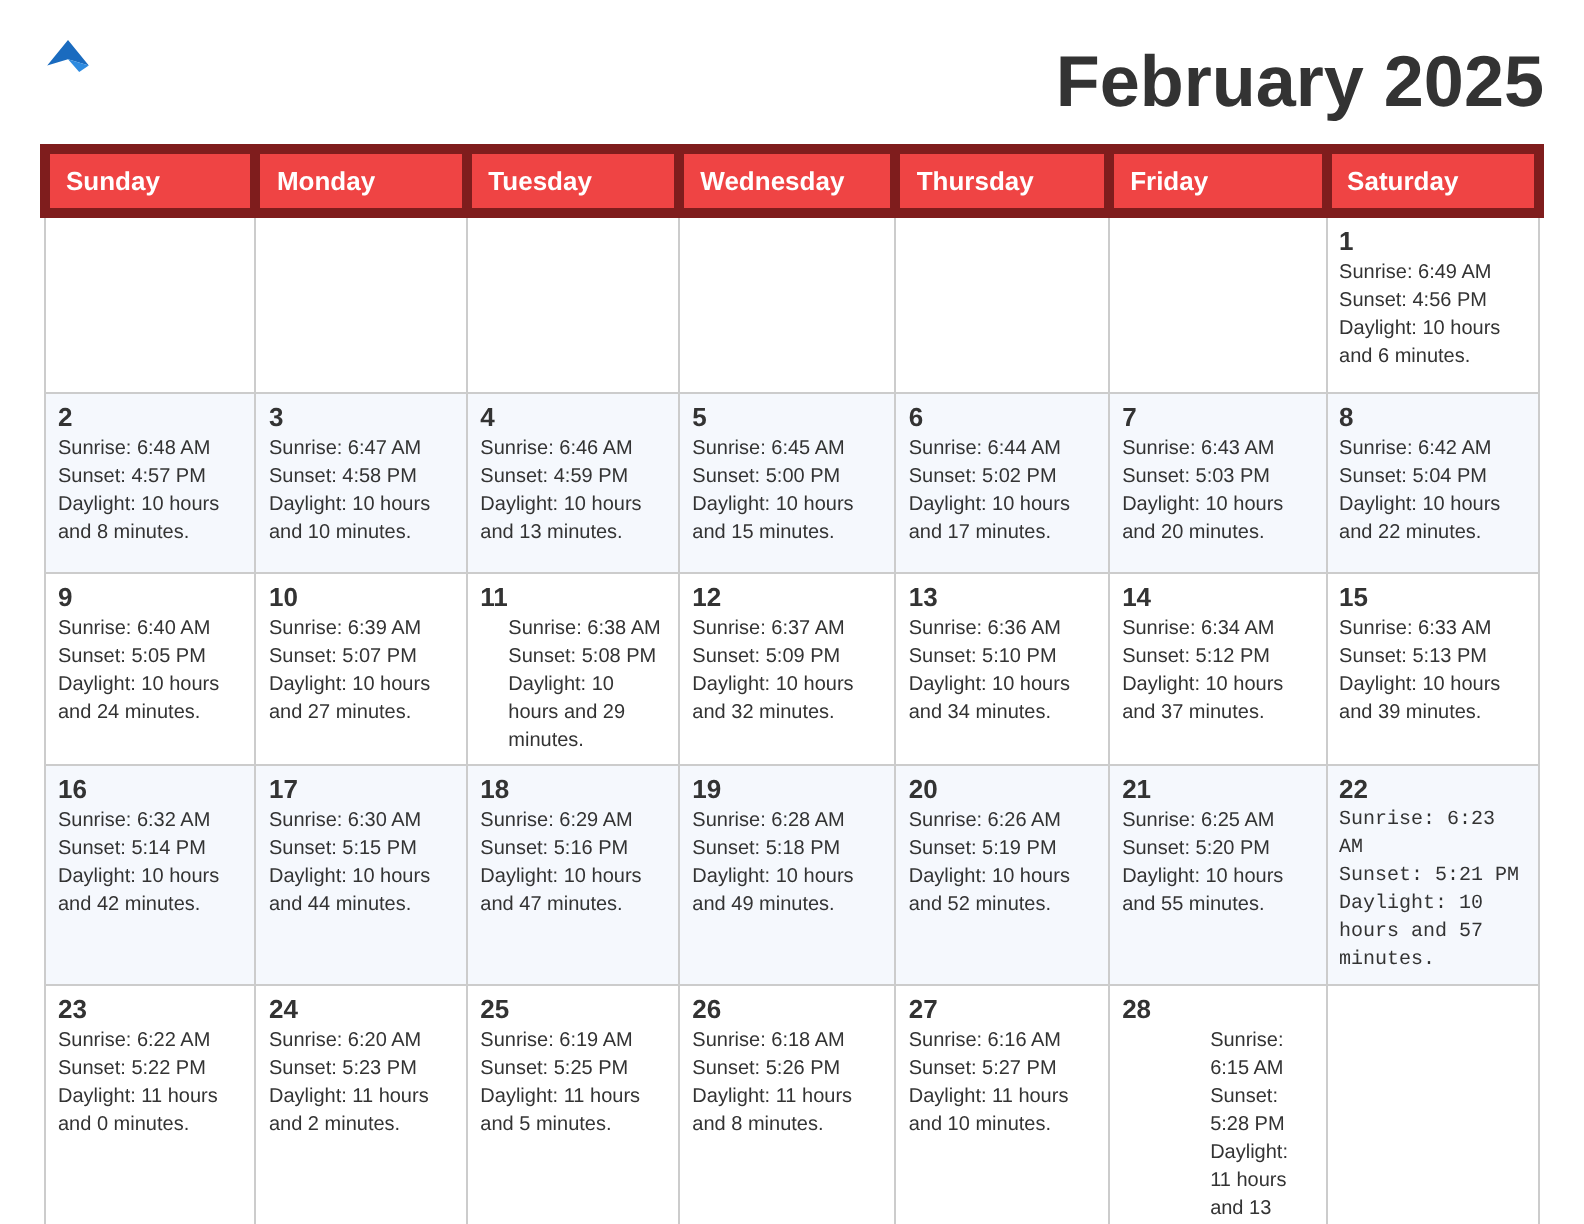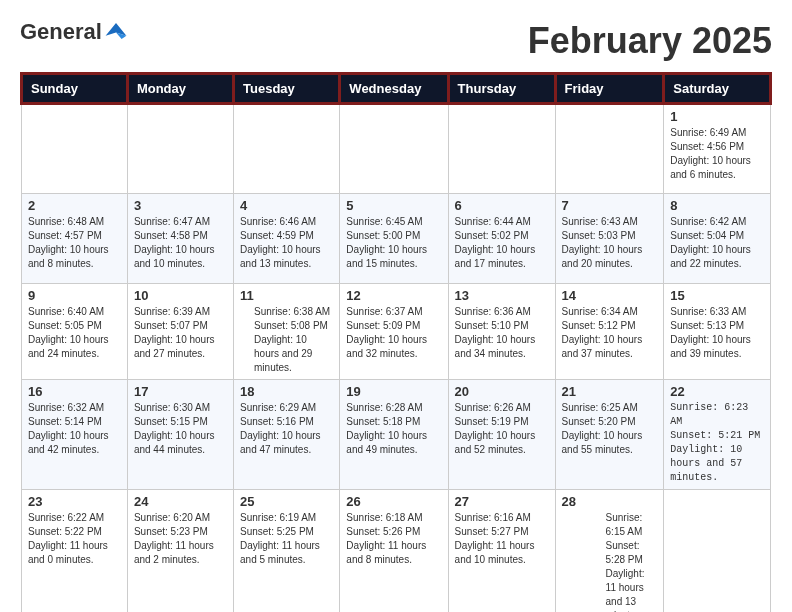--- a/index.html
+++ b/index.html
@@ -44,26 +44,26 @@
     .location {
       font-size: 16px;
       color: #555;
     }
     .calendar {
       width: 100%;
       border-collapse: collapse;
       border: 1px solid #ccc;
     }
     .calendar th {
-      background-color: #0f172a;
+      background-color: #ef4444;
       color: #fff;
       text-align: left;
       padding: 6px 8px;
       font-size: 13px;
-      border: 3px solid #7f1d1d;
+      border: 5px solid #7f1d1d;
     }
     .calendar td {
       vertical-align: top;
       border: 1px solid #ccc;
       padding: 4px 6px;
       width: 110px;
       min-height: 90px;
       height: 90px;
       font-size: 10.5px;
       color: #333;
@@ -86,21 +86,20 @@
       background: #fafafa;
     }
   </style>
 </head>
 <body>
 
 <div class="header-area">
   <div class="logo">
     <div>
       <div style="display:flex;align-items:center;">
-        <span class="logo-text logo-general">General</span>
         <svg class="logo-icon" viewBox="0 0 30 24" fill="none" xmlns="http://www.w3.org/2000/svg">
           <path d="M15 2 L28 18 L15 14 L2 18 Z" fill="#1a6bbf"></path>
           <path d="M15 14 L28 18 L22 22 Z" fill="#2e8be0"></path>
         </svg>
       </div>
     </div>
   </div>
   <div class="title-area">
     <div class="month-title">February 2025</div>
   </div>

